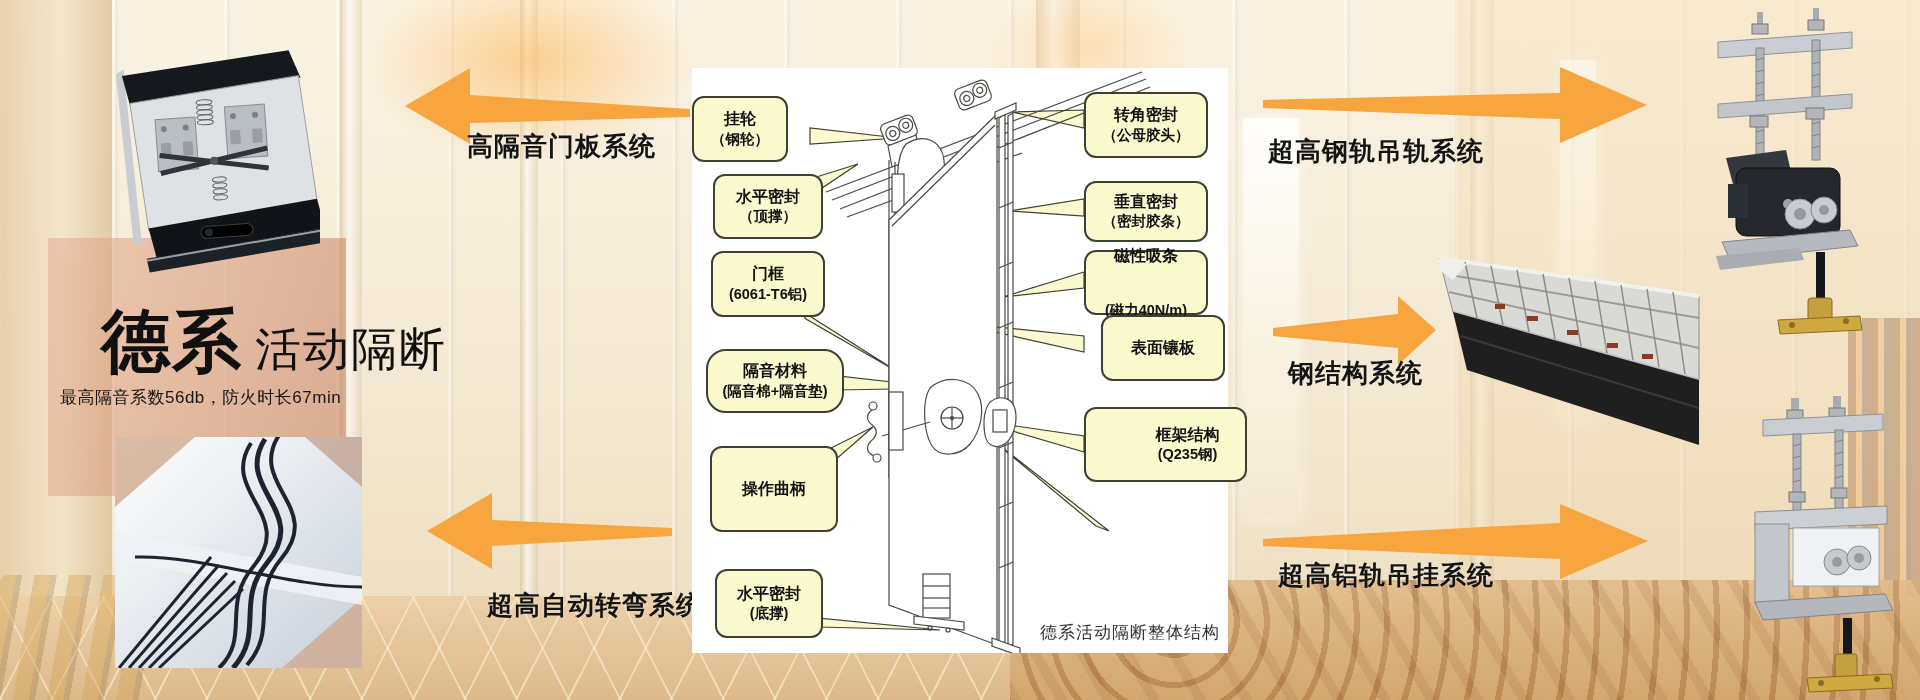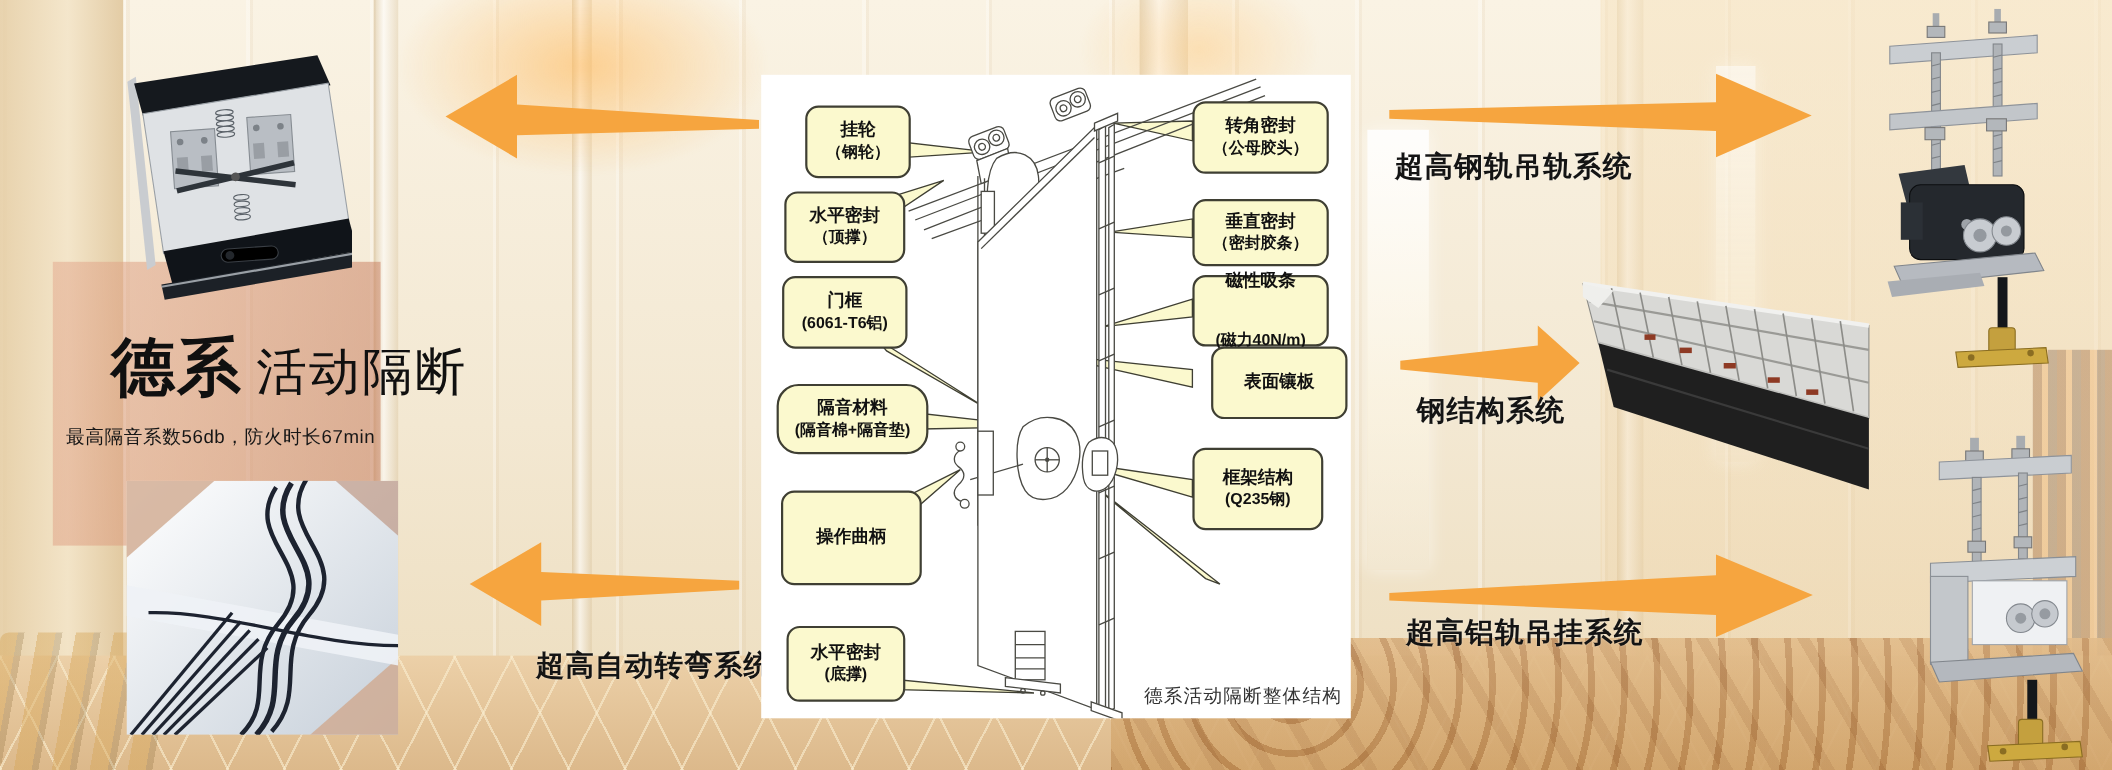--- a/index.html
+++ b/index.html
@@ -32,21 +32,21 @@
       linear-gradient(180deg,#ecd0a8,#dcb98b);}
   .carpet-right{left:1010px;top:580px;width:910px;height:120px;opacity:.92;
     background:
       repeating-radial-gradient(circle at 18% 35%, rgba(150,85,30,.30) 0 6px, rgba(235,195,135,.28) 6px 30px),
       repeating-linear-gradient(60deg, rgba(120,60,20,.18) 0 10px, rgba(0,0,0,0) 10px 40px),
       linear-gradient(180deg,#e0bb8e,#c99a62);}
   .chairs{left:0;top:575px;width:150px;height:125px;opacity:.8;border-radius:8px;
     background:repeating-linear-gradient(100deg, rgba(214,166,88,.55) 0 16px, rgba(120,90,40,.28) 16px 22px, rgba(0,0,0,0) 22px 34px);}
   
   .title{left:101px;top:296px;display:flex;align-items:baseline;color:#101010;z-index:4;}
-  .title .t-bold{font-size:58px;font-weight:900;letter-spacing:2px;}
+  .title .t-bold{font-size:69px;font-weight:900;letter-spacing:2px;}
   .title .t-reg{font-size:46px;font-weight:500;margin-left:12px;letter-spacing:2px;}
   .subtitle{left:60px;top:386px;font-size:17px;color:#161616;z-index:4;letter-spacing:.5px;}
   .syslabel{font-weight:800;font-size:26px;color:var(--label-text,#141414);z-index:4;letter-spacing:1px;
     text-shadow:0 0 2px rgba(255,255,255,.45);}
   
   .panel{left:692px;top:68px;width:536px;height:585px;background:var(--panel-bg,#fff);z-index:5;}
   .diag{position:absolute;inset:0;width:100%;height:100%;}
   .co{position:absolute;z-index:6;background:var(--callout-bg,#FBF9CE);
     border:2px solid var(--callout-border,#3f3f33);border-radius:12px;
     display:flex;flex-direction:column;align-items:center;justify-content:center;
@@ -267,20 +267,21 @@
     <polygon class="arrow" points="1436,330 1398,296 1398,314 1273,328 1273,336 1398,348 1398,365"></polygon>
     <polygon class="arrow" points="1648,541 1560,504 1560,523 1263,539 1263,546 1560,559 1560,579"></polygon>
   </svg>
 
   <div class="abs title">
     <span class="t-bold">德系</span>
     <span class="t-reg">活动隔断</span>
   </div>
   <div class="abs subtitle">最高隔音系数56db，防火时长67min</div>
 
+  <div class="abs syslabel" style="left:467px;top:129px;">高隔音门板系统</div>
   <div class="abs syslabel" style="left:487px;top:551px;margin-top:37px;">超高自动转弯系统</div>
   <div class="abs syslabel" style="left:1268px;top:134px;">超高钢轨吊轨系统</div>
   <div class="abs syslabel" style="left:1288px;top:356px;font-family:Liberation Mono, monospace;">钢结构系统</div>
   <div class="abs syslabel" style="left:1278px;top:558px;">超高铝轨吊挂系统</div>
 
   <div class="abs panel">
     <svg class="diag" viewBox="0 0 536 585">
 
       <g>
         <polygon class="wedge" points="118,60 118,76 206,70"></polygon>
@@ -364,21 +365,21 @@
         <line class="ln" x1="231" y1="518" x2="258" y2="518"></line>
           <line class="ln" x1="231" y1="530" x2="258" y2="530"></line>
           <line class="ln" x1="231" y1="540" x2="258" y2="540"></line>
         <polygon class="lnf" points="222,548 272,554 272,562 222,556"></polygon>
         <circle class="ln" cx="238" cy="560" r="2"></circle>
           <circle class="ln" cx="256" cy="562" r="2"></circle>
       </g>
     </svg>
   </div>
 
-  <div class="co" style="left:732px;top:96px;width:92px;height:62px;">
+  <div class="co" style="left:692px;top:96px;width:92px;height:62px;">
     <span>挂轮</span>
     <span class="l2">（钢轮）</span>
   </div>
   <div class="co" style="left:713px;top:174px;width:106px;height:61px;">
     <span>水平密封</span>
     <span class="l2">（顶撑）</span>
   </div>
   <div class="co" style="left:711px;top:251px;width:110px;height:62px;">
     <span>门框</span>
     <span class="l2">(6061-T6铝)</span>
@@ -404,20 +405,20 @@
     <span class="l2">（密封胶条）</span>
   </div>
   <div class="co" style="left:1084px;top:250px;width:120px;height:61px;gap:35px;">
     <span>磁性吸条</span>
     <span class="l2">(磁力40N/m)</span>
   </div>
   <div class="co" style="left:1084px;top:315px;width:120px;height:62px;margin-left:17px;">
     <span>表面镶板</span>
     <span class="l2"></span>
   </div>
-  <div class="co" style="left:1084px;top:407px;width:115px;height:71px;">
+  <div class="co" style="left:1084px;top:407px;width:115px;height:71px;padding-left:44px;">
     <span>框架结构</span>
     <span class="l2">(Q235钢)</span>
   </div>
 
   <div class="abs caption">德系活动隔断整体结构</div>
 
 </div>
 
 </body></html>

